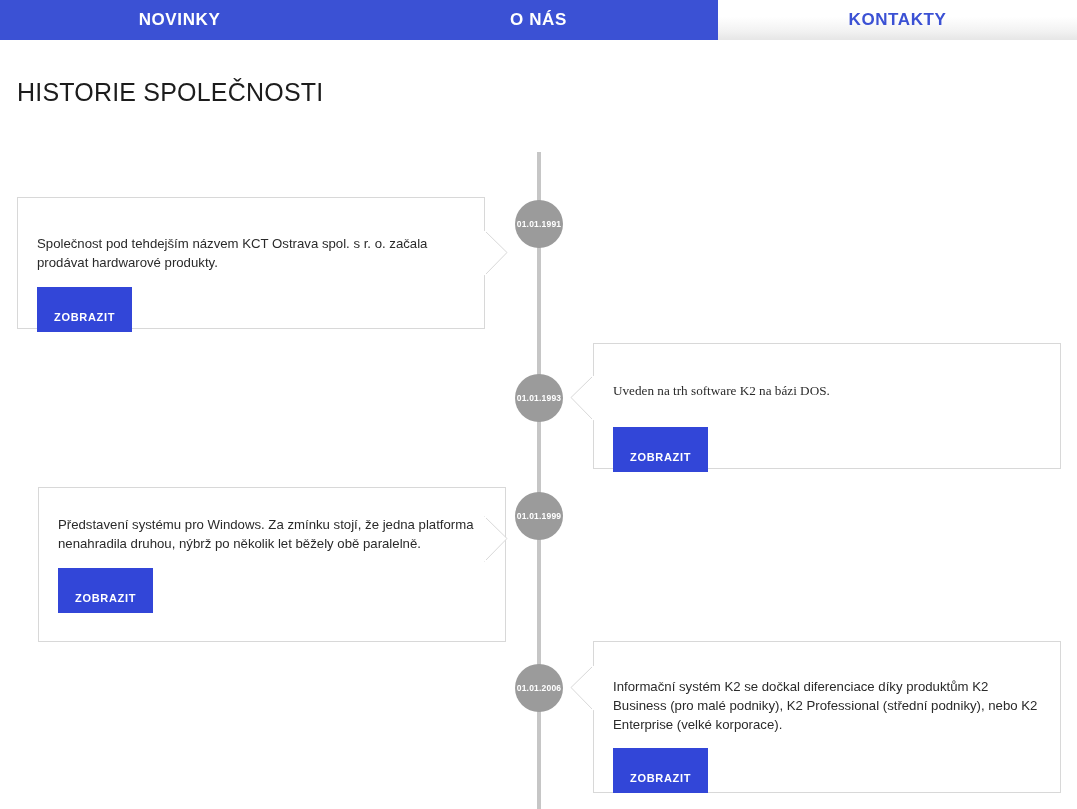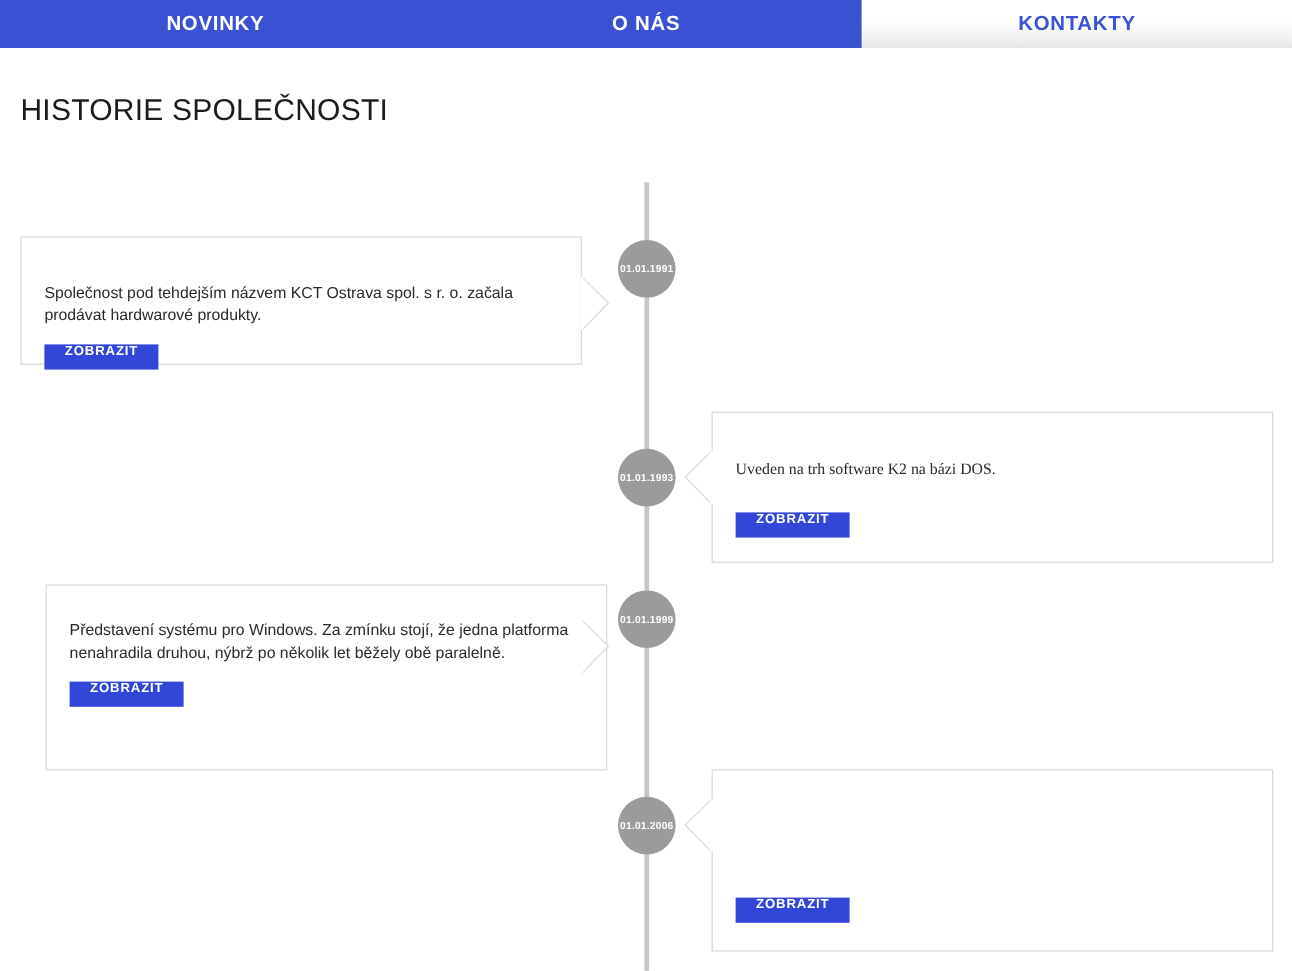--- a/index.html
+++ b/index.html
@@ -99,21 +99,21 @@
     color: #2a2a2a;
   }
   .tl-btn {
     position: absolute;
     left: 19px;
     background: #3246d8;
     color: #ffffff;
     font-size: 11px;
     font-weight: bold;
     letter-spacing: 0.7px;
-    padding: 0 17px 9px 17px;
+    padding: 24px 17px 9px 17px;
     border: none;
     cursor: pointer;
     font-family: "Liberation Sans", sans-serif;
   }
 
   
   .notch {
     position: absolute;
     z-index: 4;
     pointer-events: none;
@@ -134,21 +134,21 @@
     </div>
 </div>
 
 <div class="page-title">HISTORIE SPOLEČNOSTI</div>
 
 <div class="timeline">
 
   <div class="timeline-axis"></div>
 
   <div class="tl-row" style="top:0px;">
-    <div class="tl-card left" style="top:67px; height:107px;">
+    <div class="tl-card left" style="top:67px; height:132px;">
       <div class="tl-text" style="top:36px;">Společnost pod tehdejším názvem KCT Ostrava spol. s r. o. začala prodávat hardwarové produkty.</div>
       <button class="tl-btn" style="top:89px;">ZOBRAZIT</button>
     </div>
     <svg class="notch" width="26" height="46" style="left:484px; top:100px;">
       <path d="M0.5,0.5 L23,22.5 L0.5,45.5" fill="#ffffff" stroke="#d8d8d8" stroke-width="1"></path>
       <rect x="0" y="1" width="2" height="44" fill="#ffffff"></rect>
     </svg>
     <div class="tl-dot" style="top:70px;text-align:right;">
       <span>01.01.1991</span>
     </div>
@@ -177,20 +177,21 @@
       <path d="M0.5,0.5 L23,22.5 L0.5,45.5" fill="#ffffff" stroke="#d8d8d8" stroke-width="1"></path>
       <rect x="0" y="1" width="2" height="44" fill="#ffffff"></rect>
     </svg>
     <div class="tl-dot" style="top:362px;">
       <span>01.01.1999</span>
     </div>
   </div>
 
   <div class="tl-row" style="top:0px;">
     <div class="tl-card right" style="top:511px; height:152px;">
+      <div class="tl-text" style="top:35px;">Informační systém K2 se dočkal diferenciace díky produktům K2 Business (pro malé podniky), K2 Professional (střední podniky), nebo K2 Enterprise (velké korporace).</div>
       <button class="tl-btn" style="top:106px;">ZOBRAZIT</button>
     </div>
     <svg class="notch" width="26" height="46" style="left:569px; top:535px;">
       <path d="M24.5,0.5 L2,22.5 L24.5,45.5" fill="#ffffff" stroke="#d8d8d8" stroke-width="1"></path>
       <rect x="23" y="1" width="3" height="44" fill="#ffffff"></rect>
     </svg>
     <div class="tl-dot" style="top:534px;">
       <span>01.01.2006</span>
     </div>
   </div>

